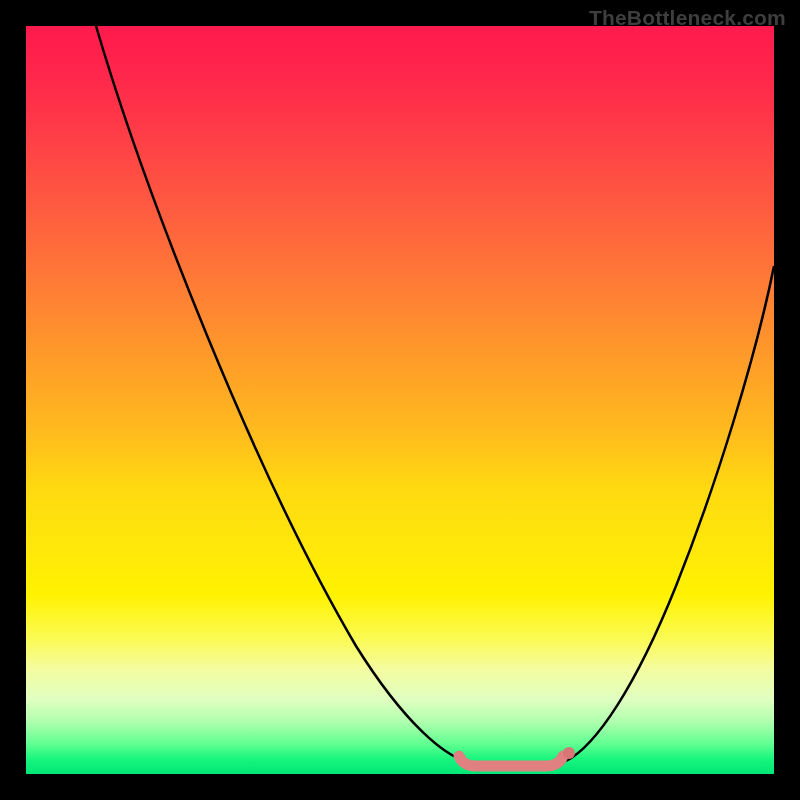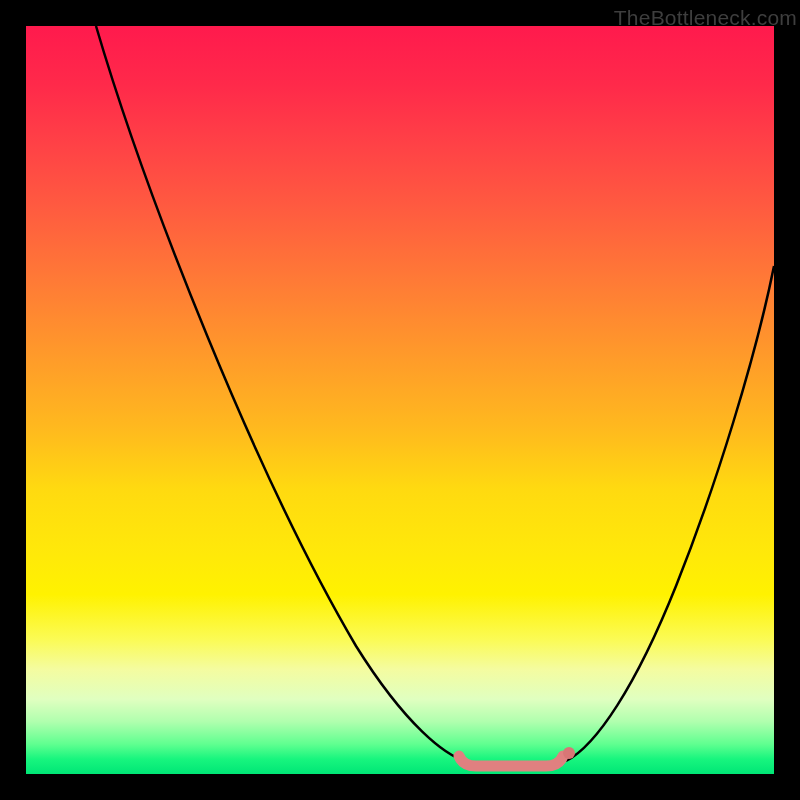--- a/index.html
+++ b/index.html
@@ -32,24 +32,24 @@
       #f4fca0 86%,
       #e0ffc0 90%,
       #b0ffae 93%,
       #60ff90 96%,
       #18f57e 98%,
       #00e676 100%);
   }
   .watermark {
     position: absolute;
     top: 6px;
-    right: 3px;
+    right: 14px;
     color: #3e3e3e;
     font-size: 21px;
-    font-weight: 400;
+    font-weight: 700;
     letter-spacing: 0.2px;
   }
   svg.curves {
     position: absolute;
     left: 0;
     top: 0;
     width: 748px;
     height: 748px;
     overflow: visible;
   }

